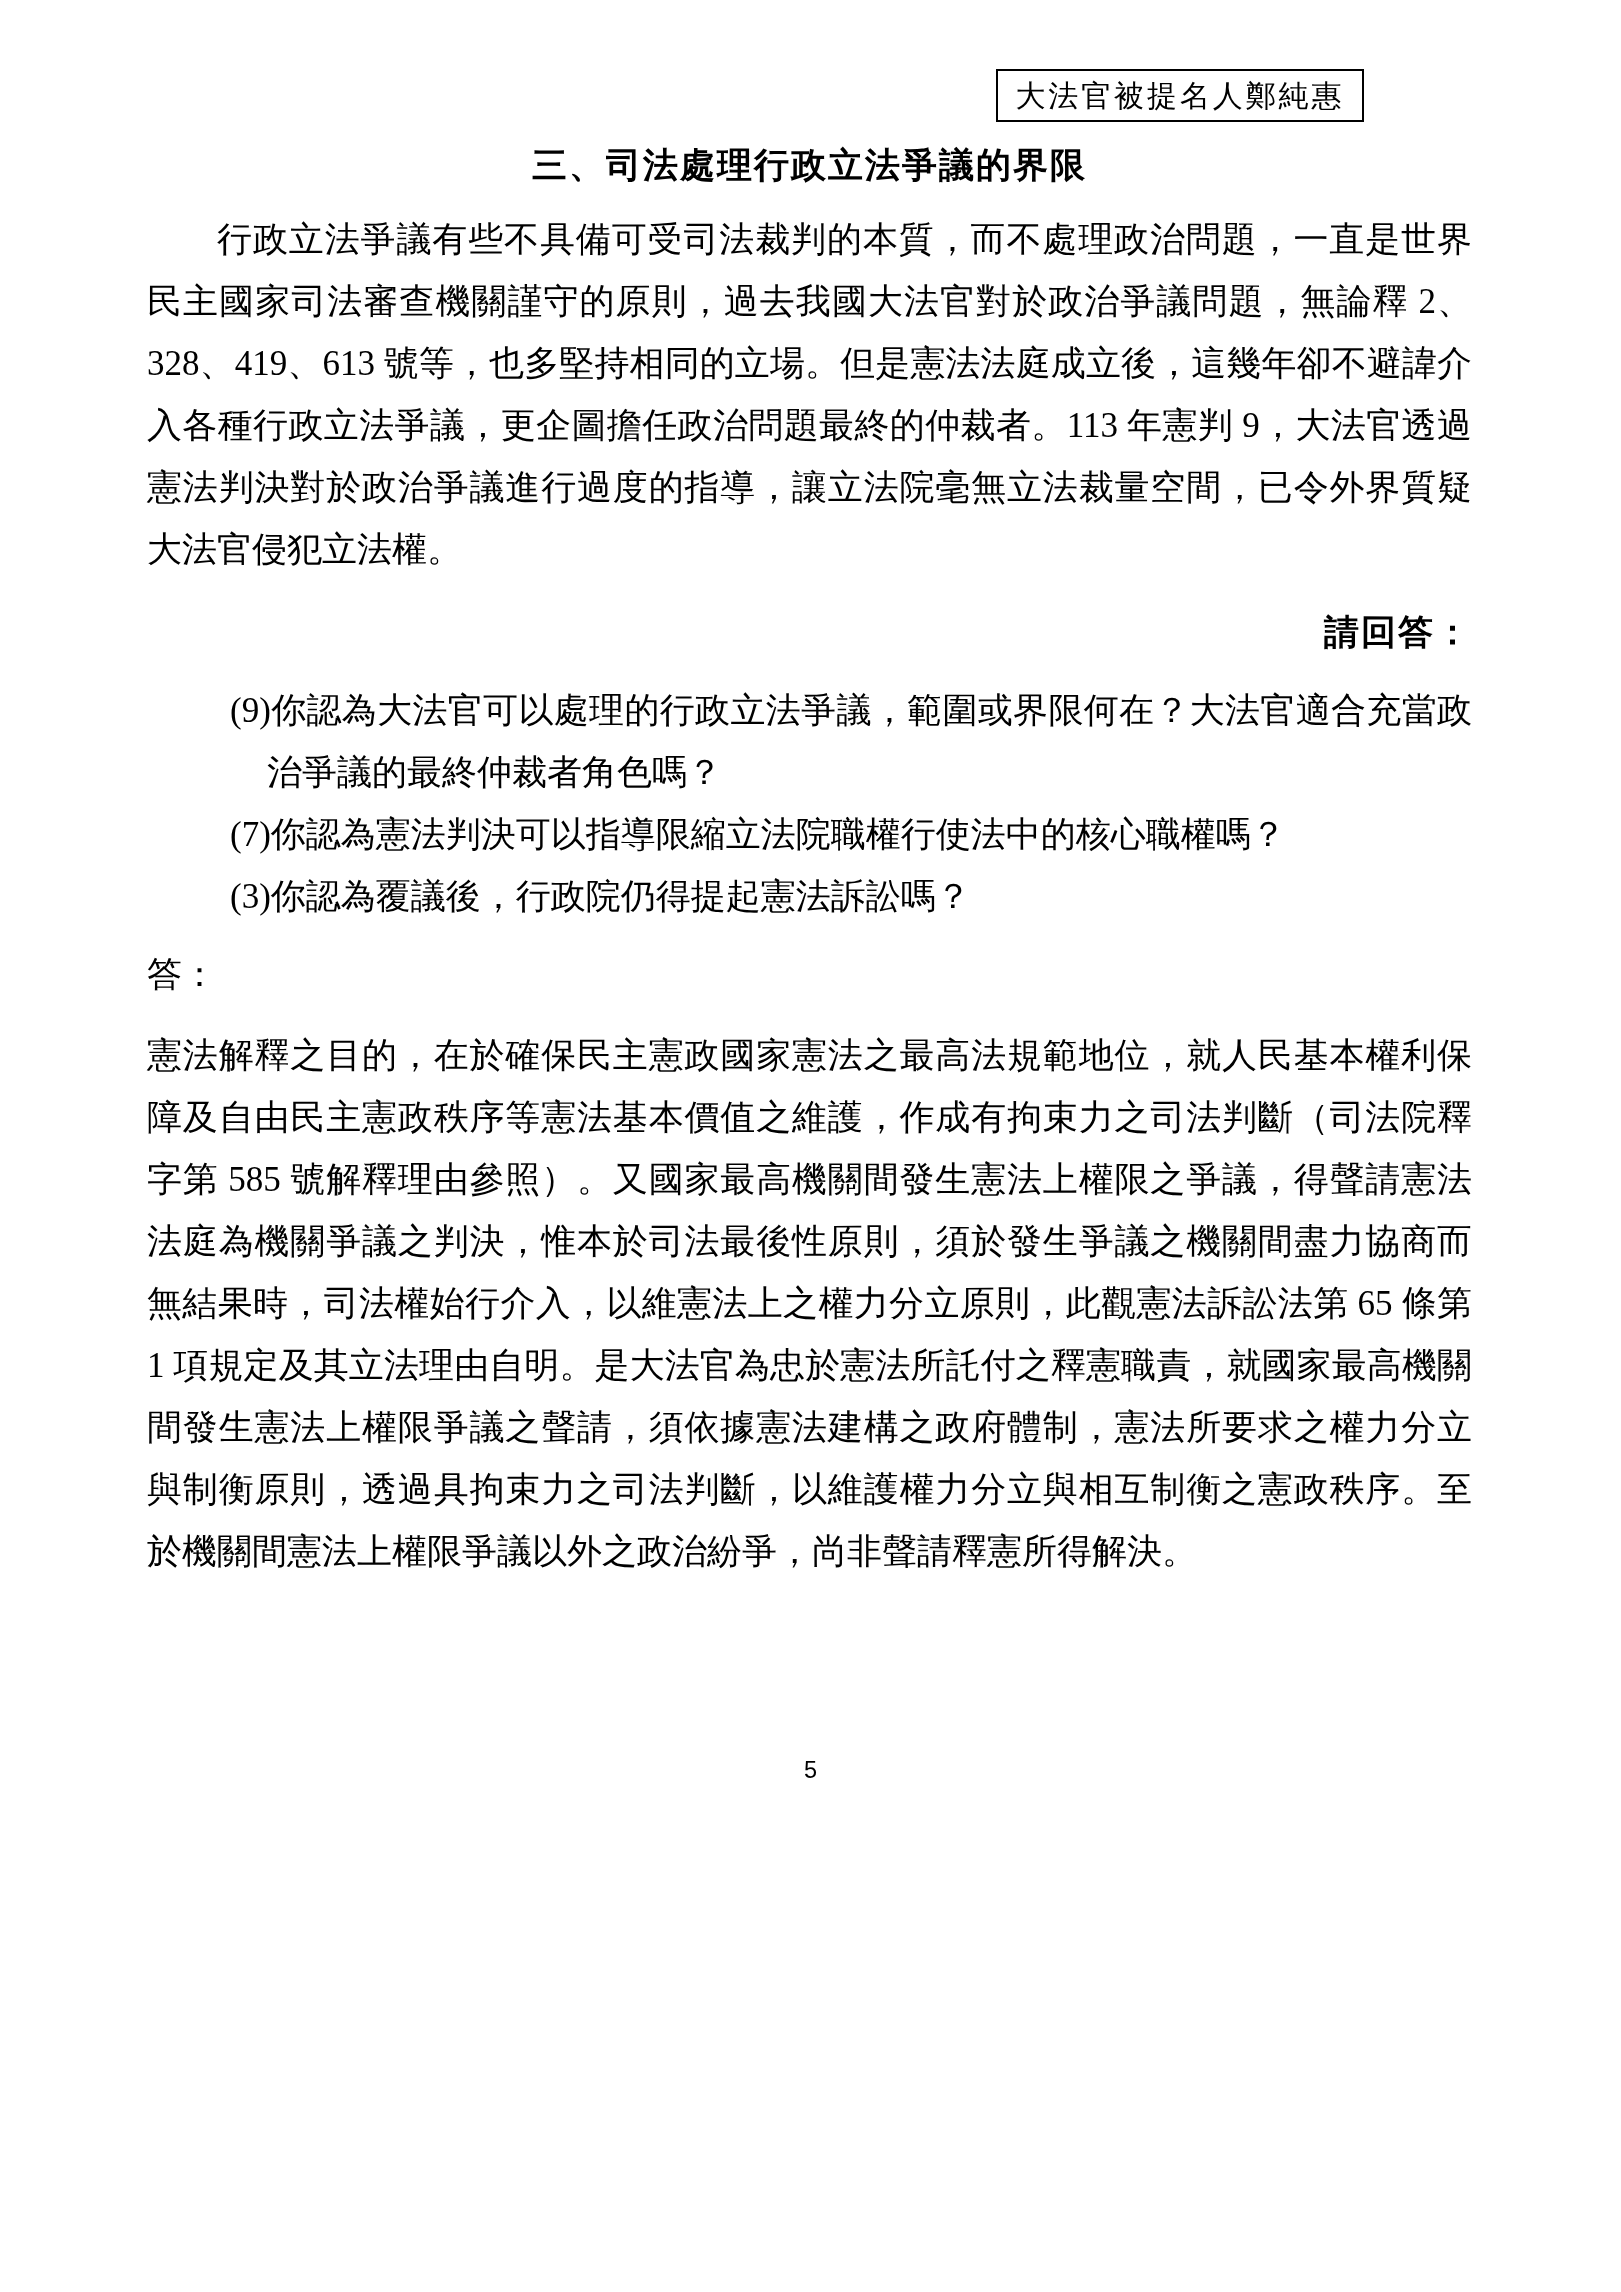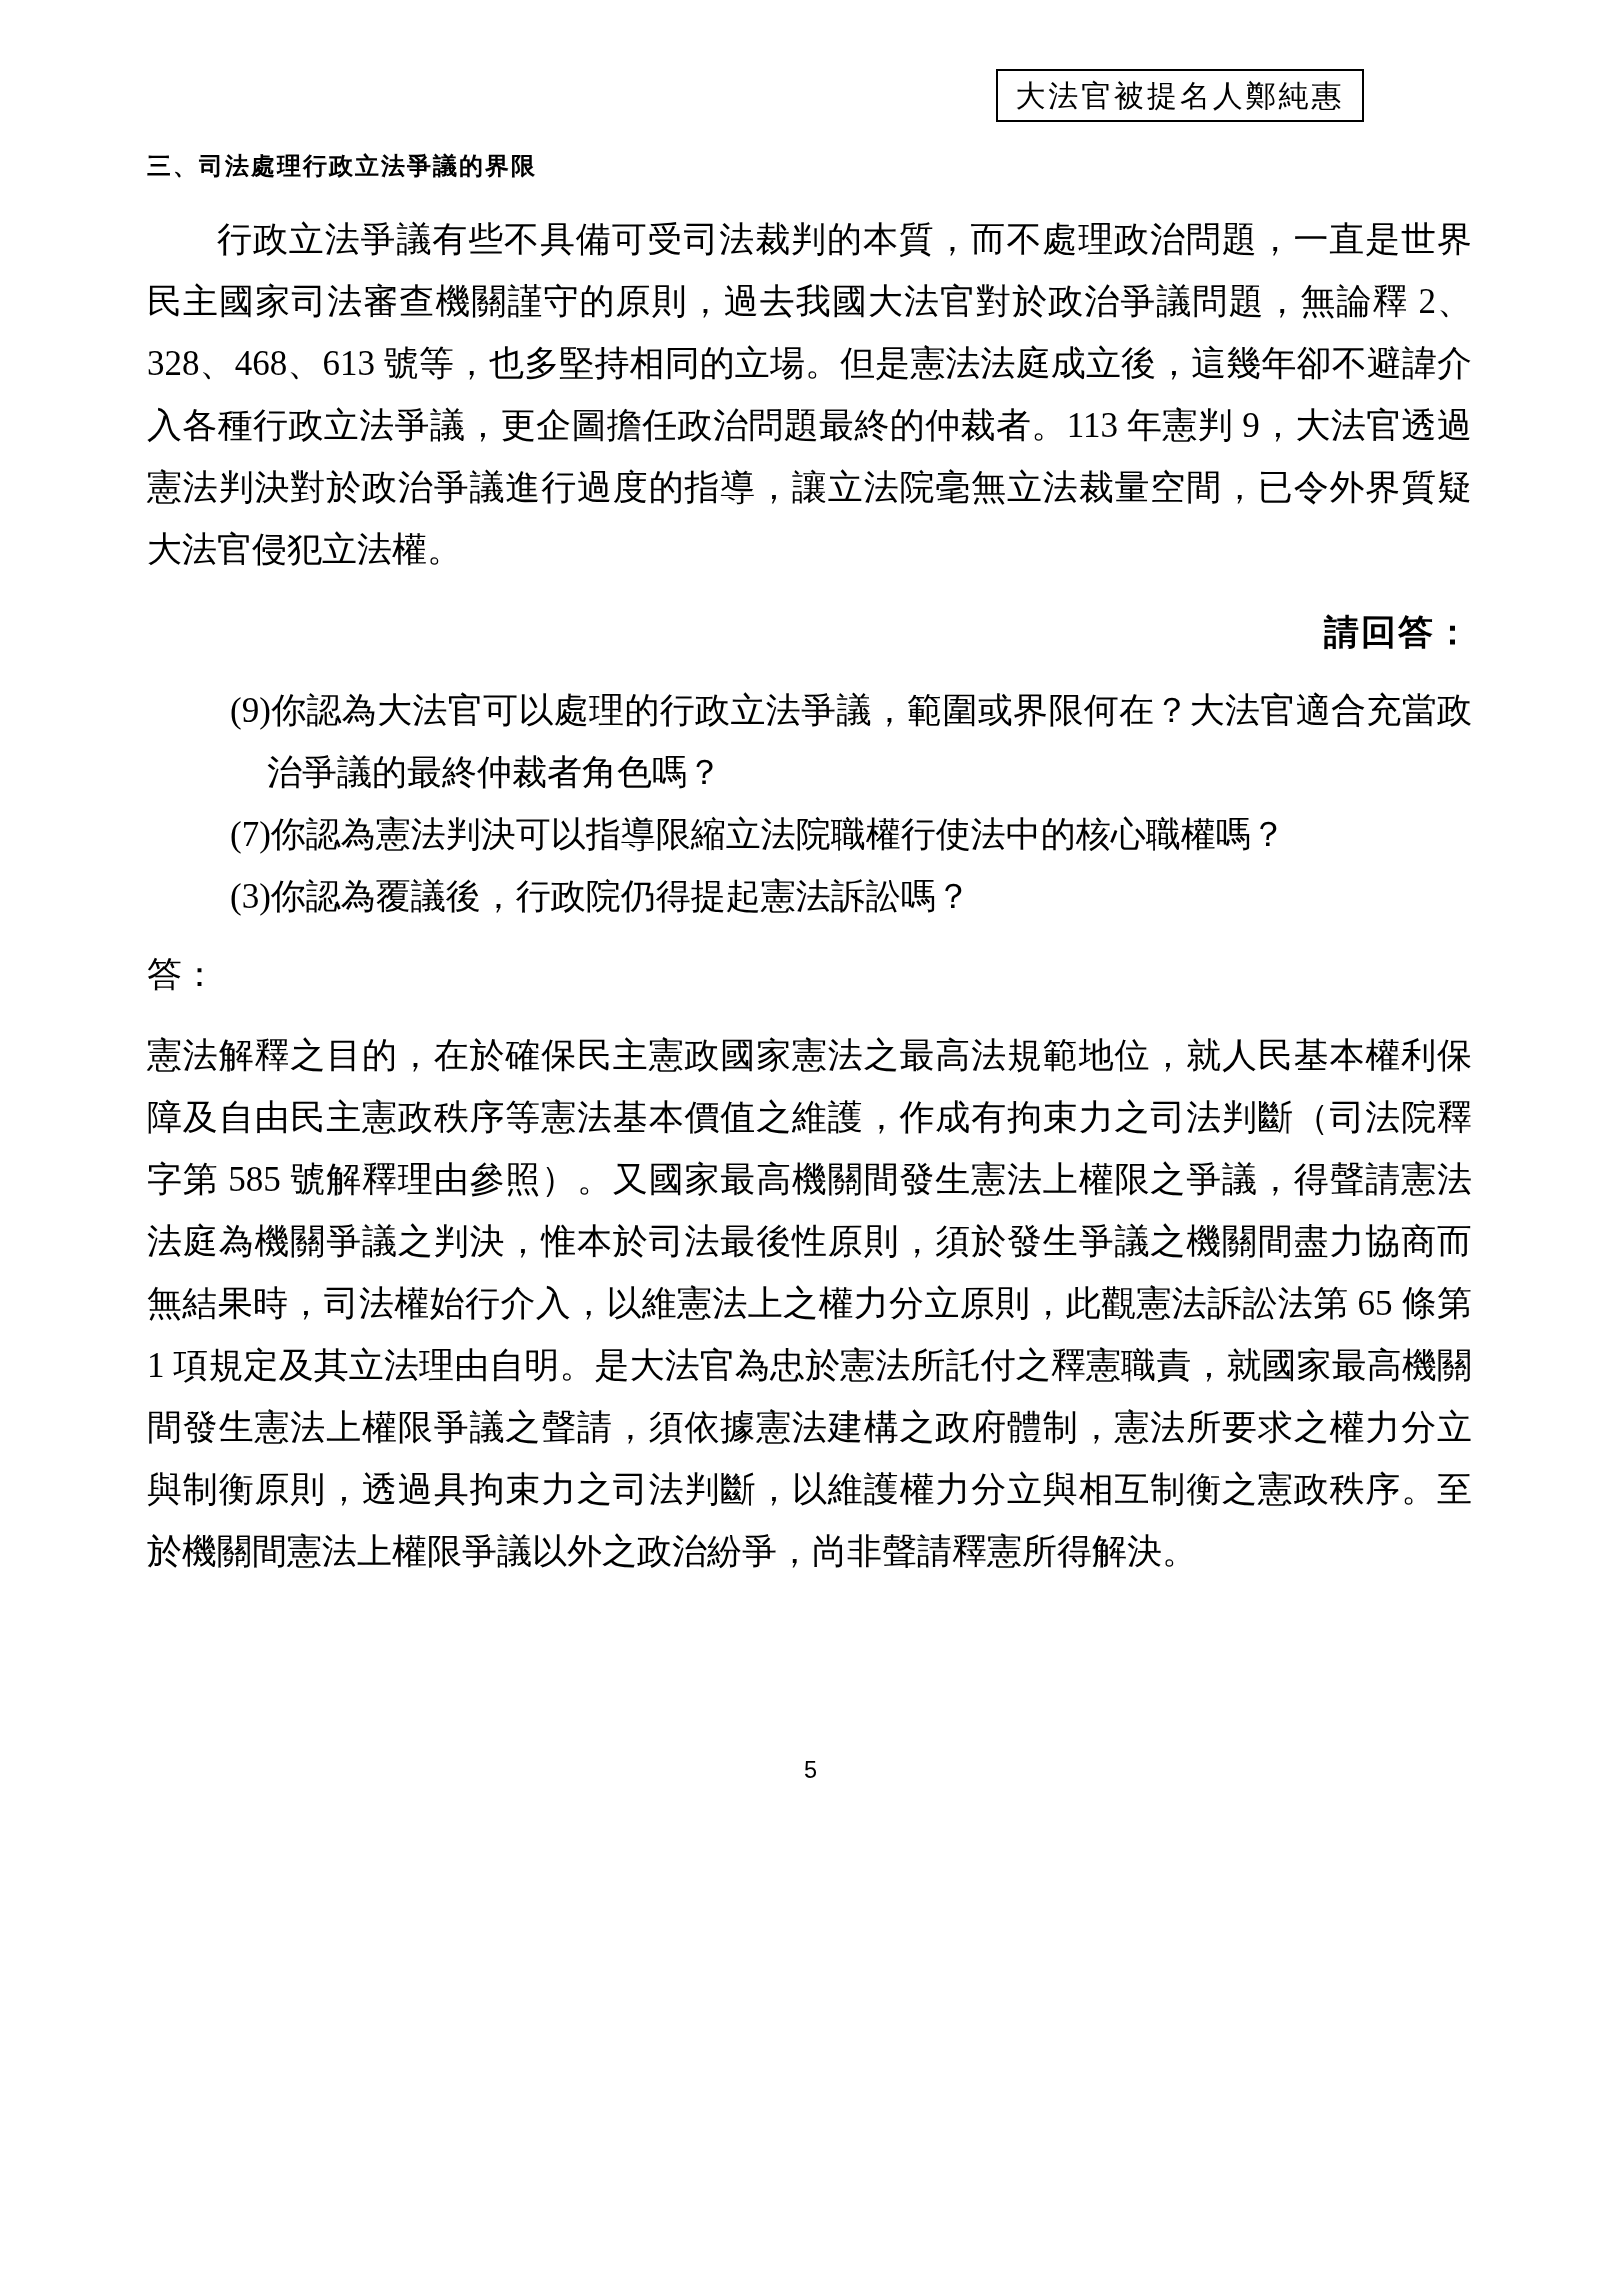--- a/index.html
+++ b/index.html
@@ -29,26 +29,26 @@
     .content {
       position: absolute;
       left: 147px;
       right: 149px;
       top: 135px;
       font-size: 35px;
       line-height: 62px;
       text-align: justify;
     }
     .heading {
-      font-size: 24px;
+      font-size: 35px;
       font-weight: bold;
       margin: 0 0 11.8px 0;
       line-height: 62px;
       letter-spacing: 2px;
-      text-align: left;
+      text-align: center;
     }
     .content p {
       margin: 0 0 21.6px 0;
     }
     .para {
       text-indent: 2em;
     }
     .prompt {
       font-weight: bold;
       margin: 13.7px 0 15.7px 27.4px !important;
@@ -87,21 +87,21 @@
 <div class="page">
 
   <div class="header-box">
     <span>大法官被提名人鄭純惠</span>
   </div>
 
   <div class="content">
 
     <h2 class="heading">三、司法處理行政立法爭議的界限</h2>
 
-    <p class="para">行政立法爭議有些不具備可受司法裁判的本質，而不處理政治問題，一直是世界民主國家司法審查機關謹守的原則，過去我國大法官對於政治爭議問題，無論釋 2、328、468、613 號等，也多堅持相同的立場。但是憲法法庭成立後，這幾年卻不避諱介入各種行政立法爭議，更企圖擔任政治問題最終的仲裁者。113 年憲判 9，大法官透過憲法判決對於政治爭議進行過度的指導，讓立法院毫無立法裁量空間，已令外界質疑大法官侵犯立法權。</p>
+    <p class="para">行政立法爭議有些不具備可受司法裁判的本質，而不處理政治問題，一直是世界民主國家司法審查機關謹守的原則，過去我國大法官對於政治爭議問題，無論釋 2、328、419、613 號等，也多堅持相同的立場。但是憲法法庭成立後，這幾年卻不避諱介入各種行政立法爭議，更企圖擔任政治問題最終的仲裁者。113 年憲判 9，大法官透過憲法判決對於政治爭議進行過度的指導，讓立法院毫無立法裁量空間，已令外界質疑大法官侵犯立法權。</p>
 
 
     <p class="prompt">請回答：</p>
 
     <div class="questions">
       <p class="question">(9)你認為大法官可以處理的行政立法爭議，範圍或界限何在？大法官適合充當政治爭議的最終仲裁者角色嗎？</p>
       <p class="question">(7)你認為憲法判決可以指導限縮立法院職權行使法中的核心職權嗎？</p>
       <p class="question">(3)你認為覆議後，行政院仍得提起憲法訴訟嗎？</p>
     </div>
 

